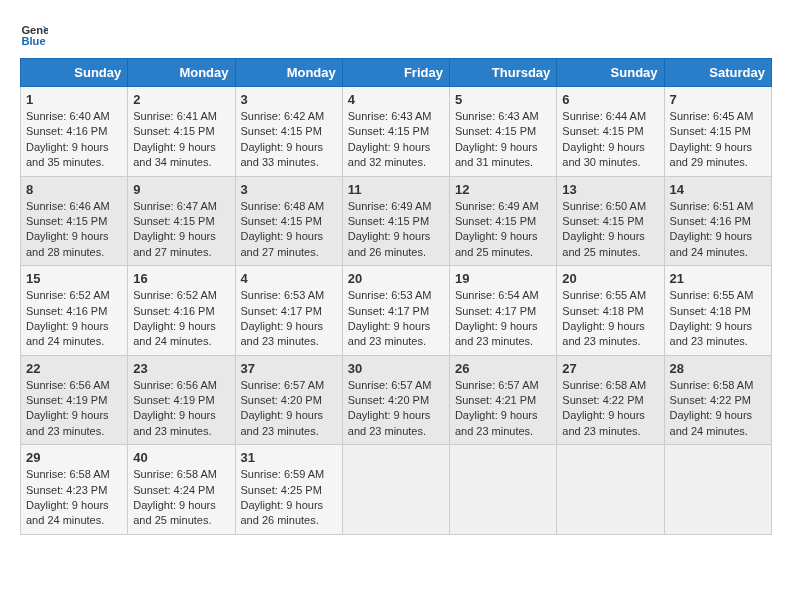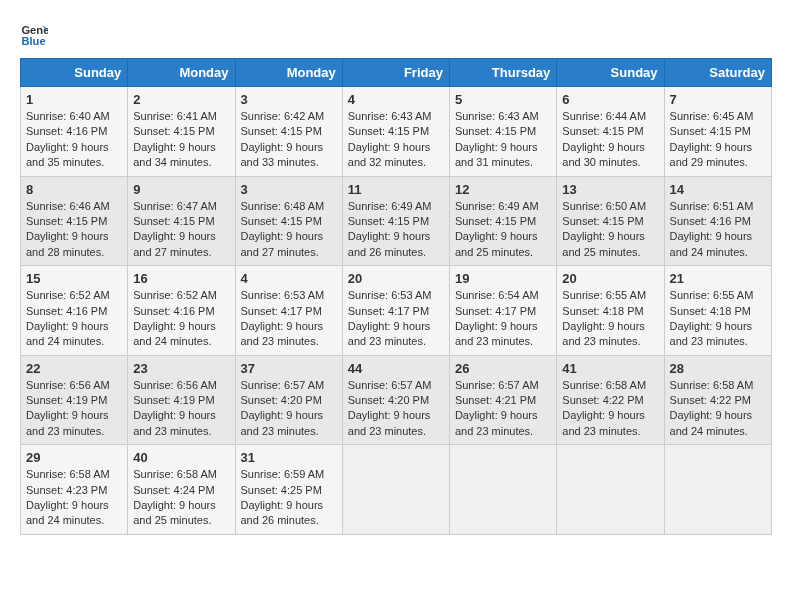--- a/index.html
+++ b/index.html
@@ -213,29 +213,29 @@
         </td>
         <td>
           <span class="day-num">23</span>
           <div class="cell-content">Sunrise: 6:56 AM<br>Sunset: 4:19 PM<br>Daylight: 9 hours and 23 minutes.</div>
         </td>
         <td>
           <span class="day-num">37</span>
           <div class="cell-content">Sunrise: 6:57 AM<br>Sunset: 4:20 PM<br>Daylight: 9 hours and 23 minutes.</div>
         </td>
         <td>
-          <span class="day-num">44</span>
+          <span class="day-num">30</span>
           <div class="cell-content">Sunrise: 6:57 AM<br>Sunset: 4:20 PM<br>Daylight: 9 hours and 23 minutes.</div>
         </td>
         <td>
           <span class="day-num">26</span>
           <div class="cell-content">Sunrise: 6:57 AM<br>Sunset: 4:21 PM<br>Daylight: 9 hours and 23 minutes.</div>
         </td>
         <td>
-          <span class="day-num">41</span>
+          <span class="day-num">27</span>
           <div class="cell-content">Sunrise: 6:58 AM<br>Sunset: 4:22 PM<br>Daylight: 9 hours and 23 minutes.</div>
         </td>
         <td>
           <span class="day-num">28</span>
           <div class="cell-content">Sunrise: 6:58 AM<br>Sunset: 4:22 PM<br>Daylight: 9 hours and 24 minutes.</div>
         </td>
       </tr>
       <tr>
         <td>
           <span class="day-num">29</span>

